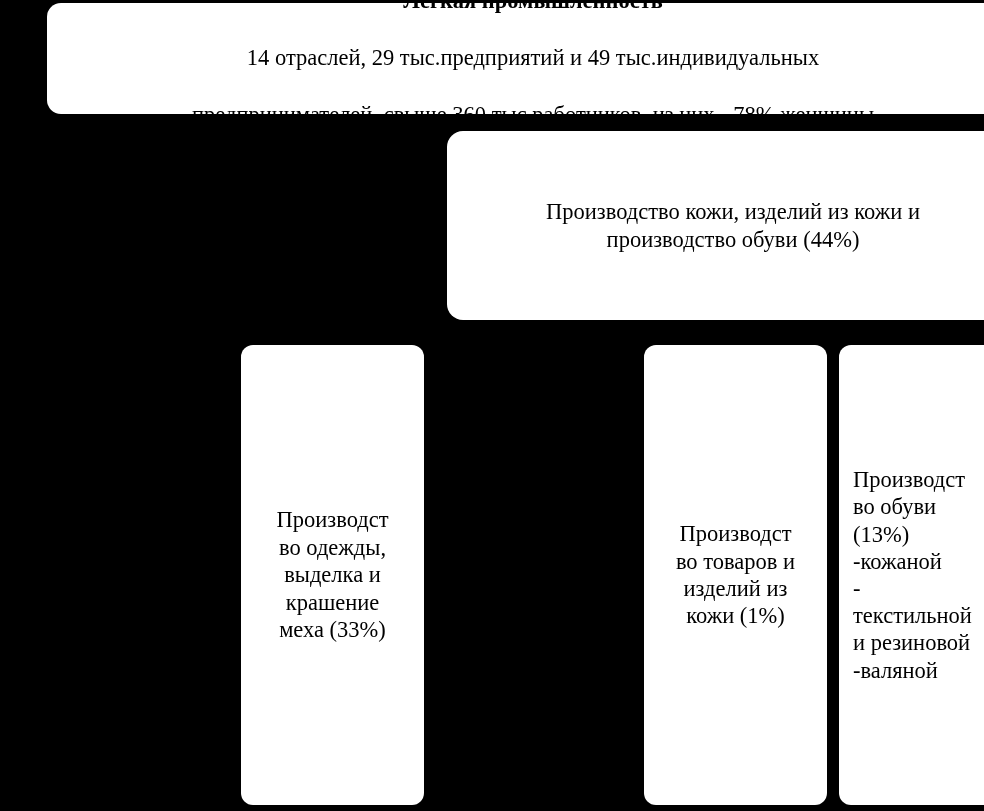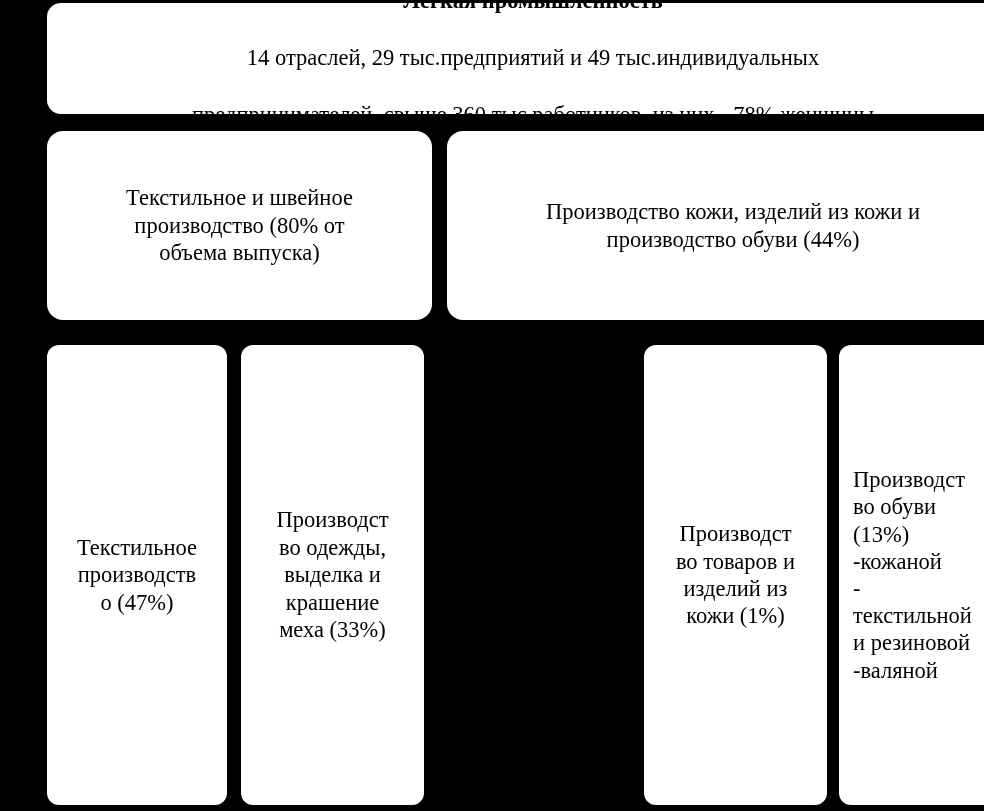--- a/index.html
+++ b/index.html
@@ -120,36 +120,26 @@
 <div class="canvas">
 
   <div class="node" id="node-header">
     <span class="txt">
       <span class="title-line">Легкая промышленность</span>
       <span class="sub-line">14 отраслей,  29 тыс.предприятий и 49 тыс.индивидуальных</span>
       <span class="sub-line">предпринимателей, свыше 360 тыс.работников, из них - 78% женщины</span>
     </span>
   </div>
 
-  <div class="node" id="node-textile-group">
-    <span class="txt">Текстильное и швейное
-производство (80% от
-объема выпуска)</span>
-  </div>
 
   <div class="node" id="node-leather-group">
     <span class="txt">Производство  кожи, изделий из кожи и
 производство обуви (44%)</span>
   </div>
 
-  <div class="node leaf" id="node-textile-prod">
-    <span class="txt">Текстильное
-производств
-о (47%)</span>
-  </div>
 
   <div class="node leaf" id="node-clothing-fur">
     <span class="txt">Производст
 во одежды,
 выделка и
 крашение
 меха (33%)</span>
   </div>
 
 

